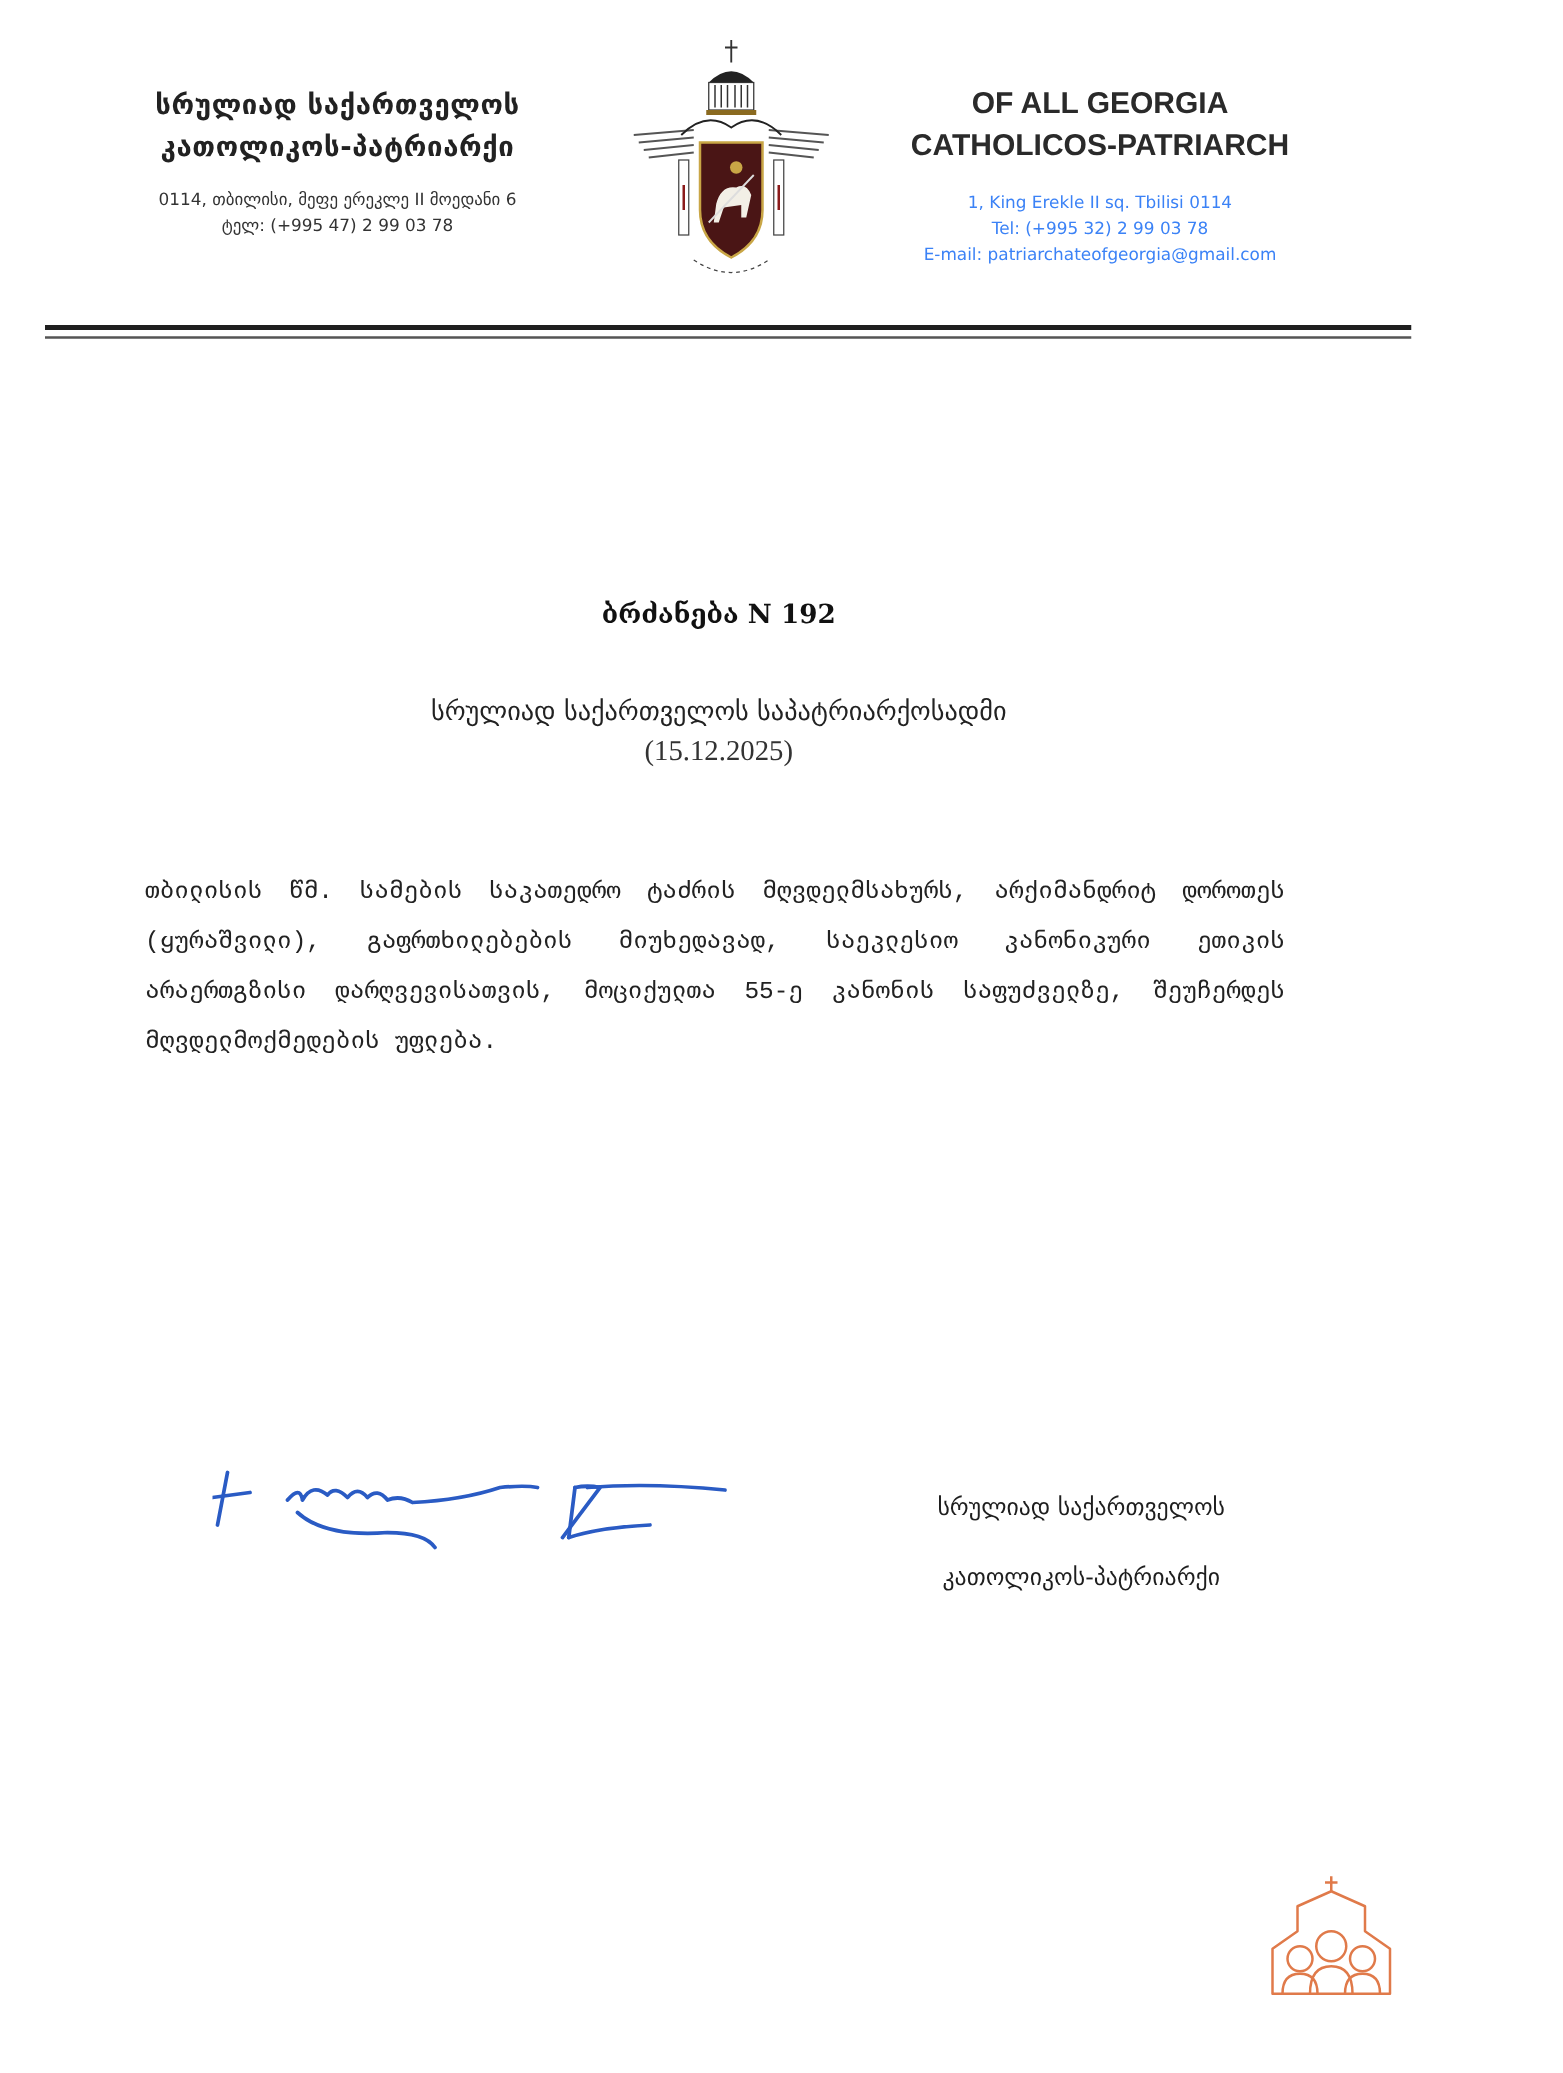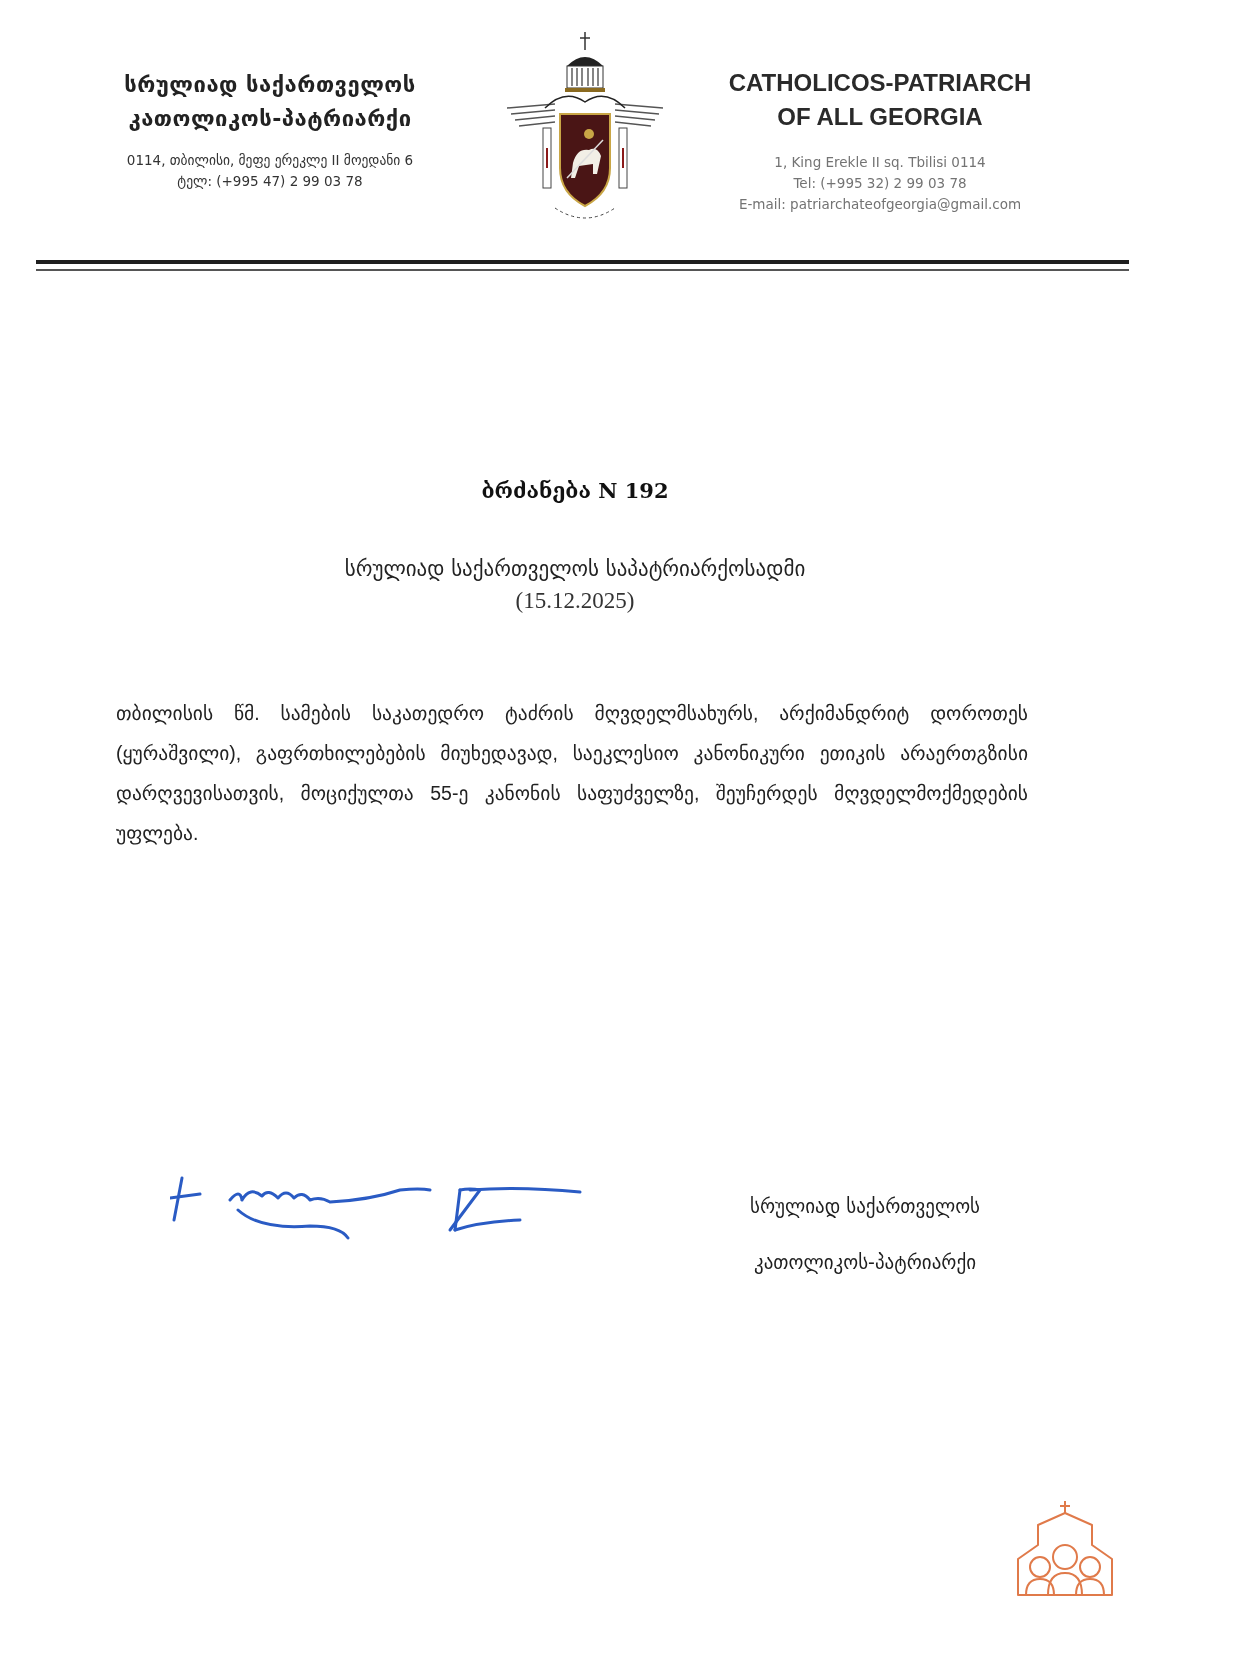--- a/index.html
+++ b/index.html
@@ -3,28 +3,28 @@
 <meta charset="utf-8">
 <style>
   html, body { margin:0; padding:0; background:#ffffff; }
   body { width:1250px; height:1658px; position:relative; overflow:hidden; color:#1e1e1e; font-family:"DejaVu Sans", sans-serif; }
   .abs { position:absolute; }
   .hdr-geo { left:60px; top:68px; width:420px; text-align:center; }
   .hdr-geo .name { font-size:22px; font-weight:bold; line-height:34px; letter-spacing:0.5px; color:#222; }
   .hdr-geo .info { font-size:13.5px; line-height:21px; color:#333; margin-top:14px; }
   .hdr-en { left:690px; top:66px; width:380px; text-align:center; }
   .hdr-en .name { font-size:24px; font-weight:bold; line-height:34px; color:#2a2a2a; font-family:"Liberation Sans", sans-serif; }
-  .hdr-en .info { font-size:13.5px; line-height:21px; color:#737373; margin-top:18px; }
+  .hdr-en .info { font-size:13.5px; line-height:21px; color:#3b82f6; margin-top:18px; }
   .emblem { left:505px; top:28px; width:160px; height:205px; }
   .rule-thick { left:36px; top:260px; width:1093px; height:4px; background:#1f1f1f; }
   .rule-thin { left:36px; top:269px; width:1093px; height:1.5px; background:#555; }
   .title { left:0; width:1150px; text-align:center; top:478px; font-family:"DejaVu Serif", serif; font-size:21px; font-weight:bold; color:#111; }
   .subtitle { left:0; width:1150px; text-align:center; top:557px; font-family:"DejaVu Sans", sans-serif; font-size:21px; color:#222; }
   .date { left:0; width:1150px; text-align:center; top:588px; font-family:"Liberation Serif", serif; font-size:23px; color:#333; }
-  .body-text { left:116px; top:693px; width:912px; font-size:19.5px; line-height:40px; text-align:justify; text-align-last:left; color:#222; font-family:Liberation Sans, sans-serif; }
+  .body-text { left:116px; top:693px; width:912px; font-size:19.5px; line-height:40px; text-align:justify; text-align-last:left; color:#222; font-family:Liberation Mono, monospace; }
   .sig-block { left:690px; top:1178px; width:350px; text-align:center; font-size:19px; color:#1e1e1e; }
   .sig-block div { line-height:56px; }
   .signature { left:170px; top:1160px; width:430px; height:90px; }
   .footer-logo { left:1010px; top:1495px; width:110px; height:110px; }
 </style>
 </head>
 <body>
 
 <div class="abs hdr-geo">
   <div class="name">სრულიად საქართველოს</div>
@@ -75,22 +75,22 @@
 
     <path d="M68 135 Q72 120 84 122 Q92 118 96 128 L92 146 L88 146 L88 136 L74 138 L70 150 L66 150 Z" fill="#f2efe6"></path>
     <circle cx="84" cy="106" r="5" fill="#c9a646"></circle>
     <line x1="62" y1="150" x2="98" y2="112" stroke="#ddd" stroke-width="1.5"></line>
 
     <path d="M50 180 Q80 200 110 180" stroke="#444" stroke-width="1" fill="none" stroke-dasharray="3 3"></path>
   </svg>
 </div>
 
 <div class="abs hdr-en">
+  <div class="name">OF ALL GEORGIA</div>
   <div class="name">CATHOLICOS-PATRIARCH</div>
-  <div class="name">OF ALL GEORGIA</div>
   <div class="info">
     <div>1, King Erekle II sq. Tbilisi 0114</div>
     <div>Tel: (+995 32) 2 99 03 78</div>
     <div>E-mail: patriarchateofgeorgia@gmail.com</div>
   </div>
 </div>
 
 <div class="abs rule-thick"></div>
 <div class="abs rule-thin"></div>
 

